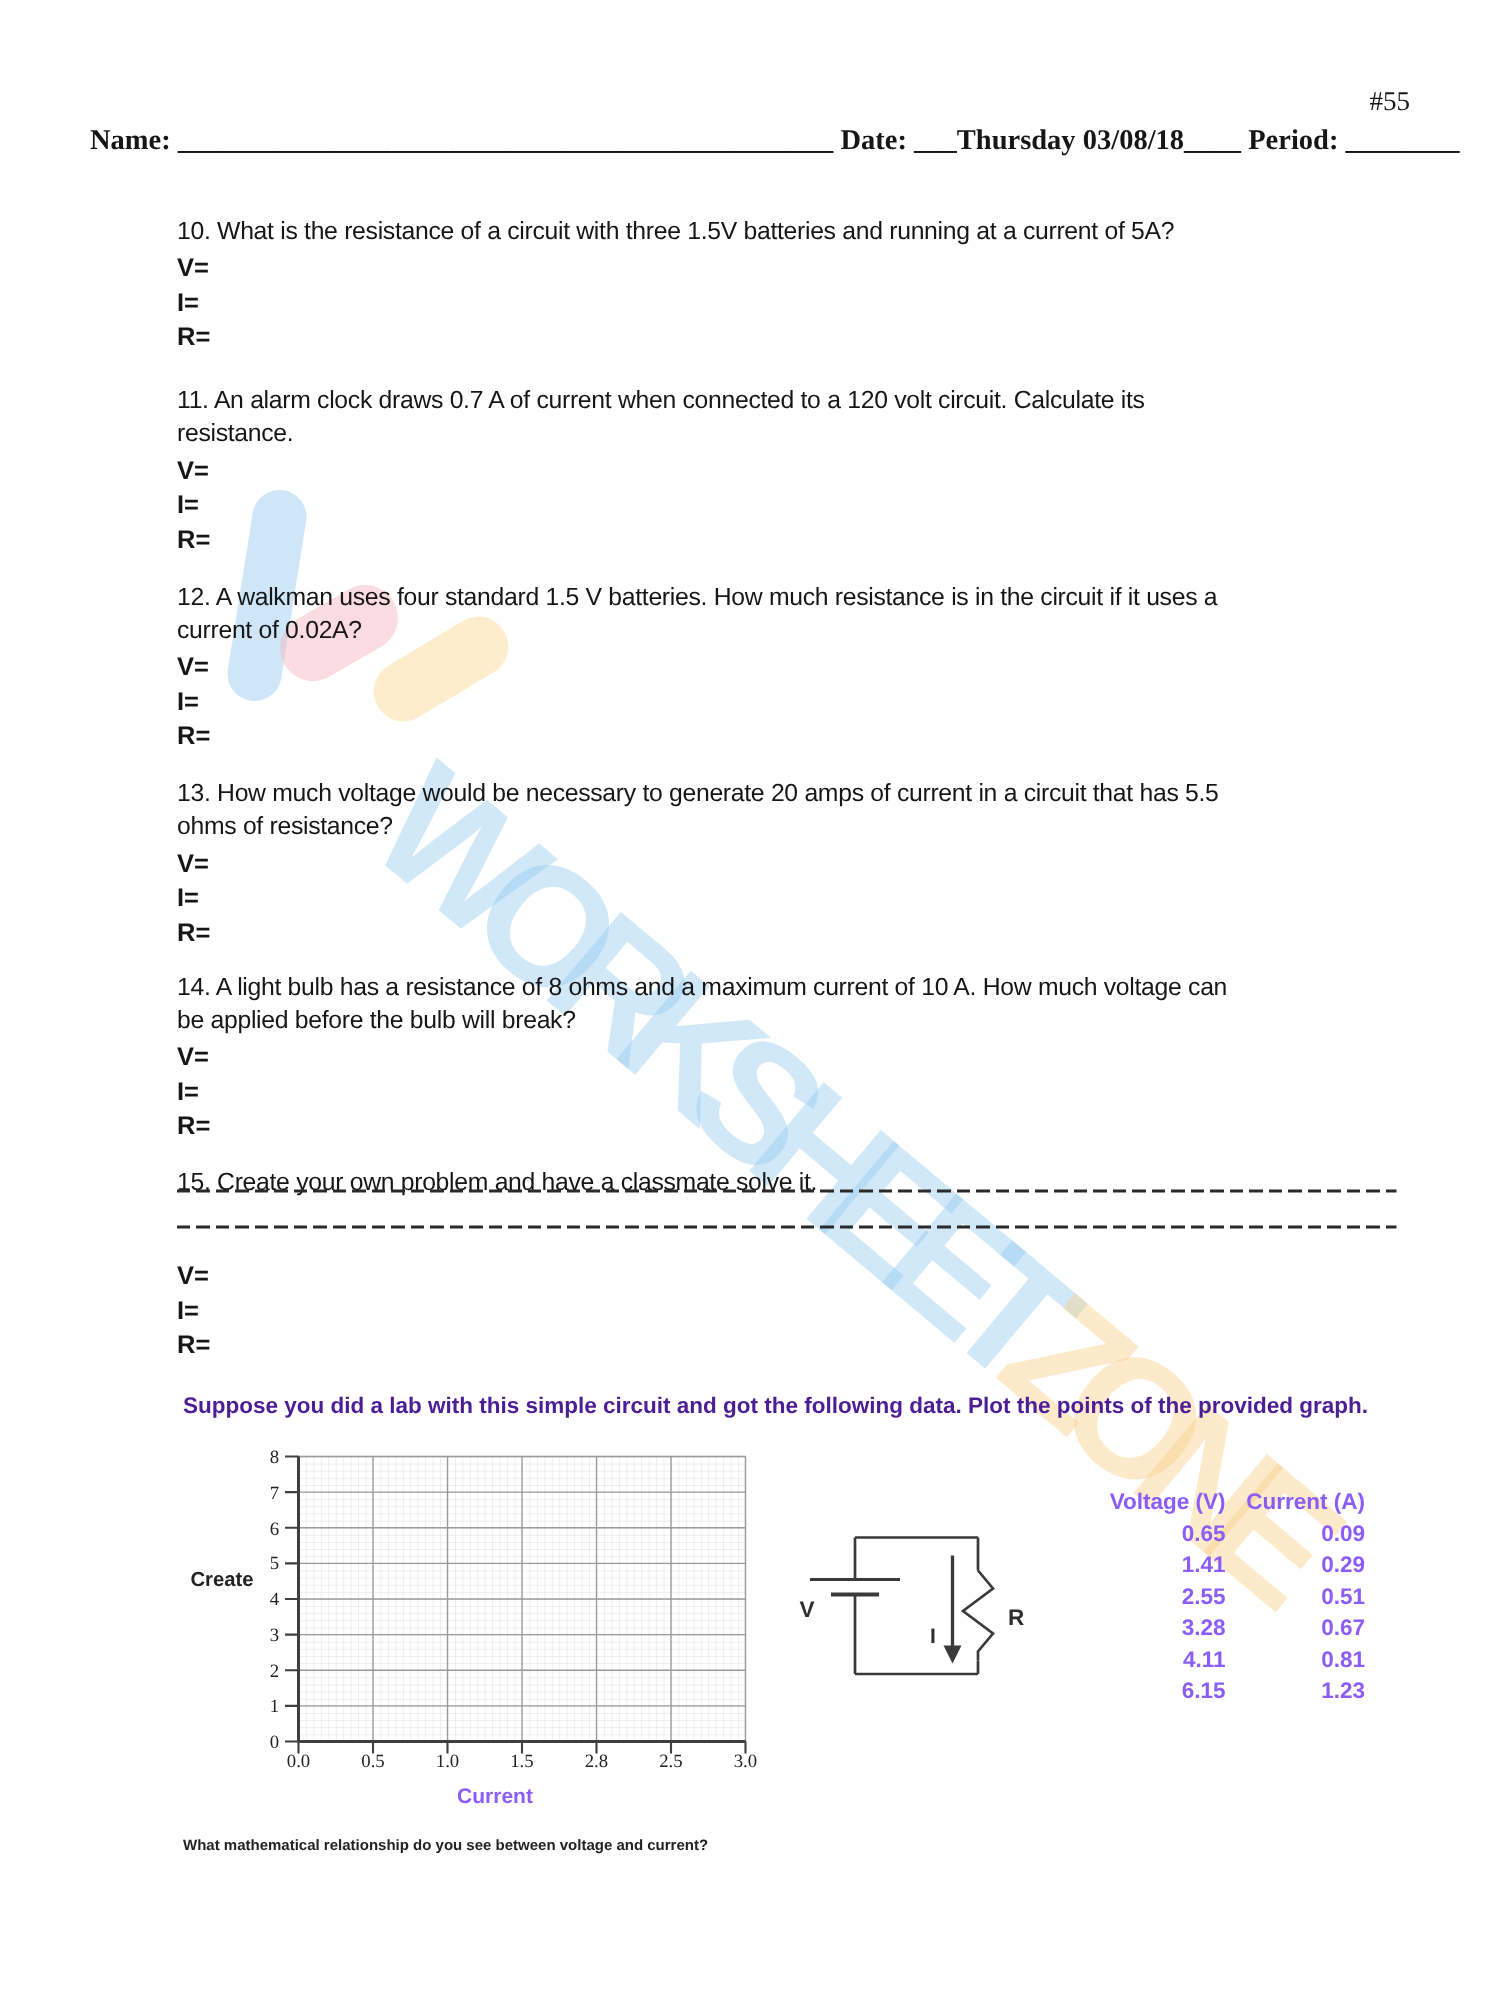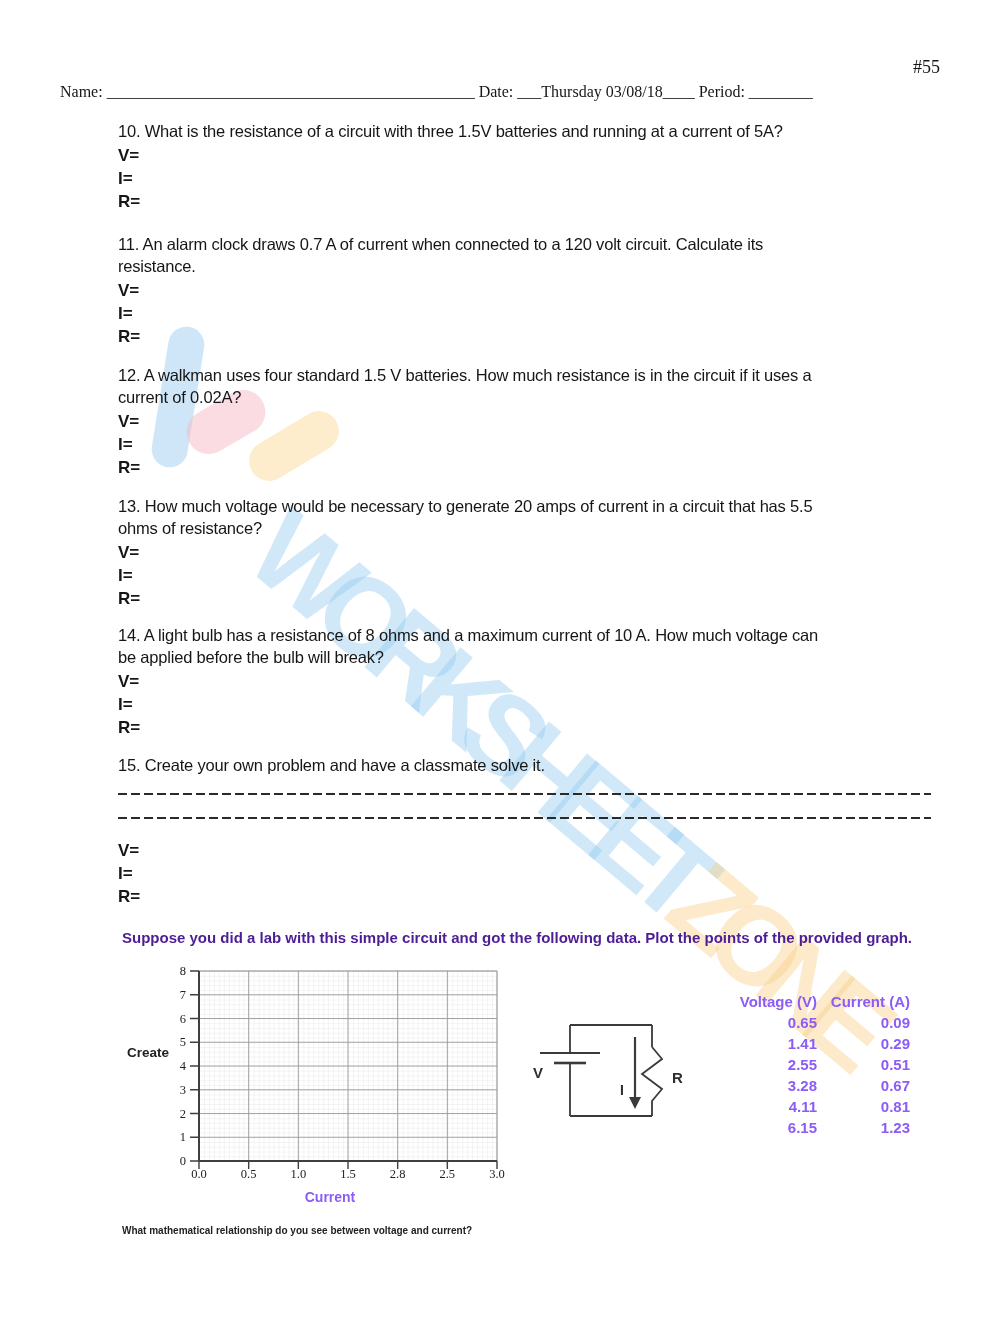--- a/index.html
+++ b/index.html
@@ -13,24 +13,24 @@
   .wm-s2{left:184px;top:400px;width:84px;height:44px;background:rgba(246,186,198,.50);transform:rotate(-30deg);}
   .wm-s3{left:245px;top:426px;width:98px;height:40px;background:rgba(250,216,146,.46);transform:rotate(-31deg);}
   .wm-text{left:302px;top:492px;transform:rotate(40deg);transform-origin:0 0;
            font-size:112px;font-weight:700;letter-spacing:-20px;white-space:nowrap;line-height:1;}
   .wm-blue{color:rgba(146,201,238,.42);}
   .wm-orange{color:rgba(247,206,130,.42);}
 
   
   .serif{font-family:"Liberation Serif",serif;}
   #sheet-number{position:absolute;top:57px;right:60px;font-size:18px;z-index:2;}
-  #header-line{position:absolute;left:60px;top:83px;width:900px;font-size:16px;white-space:nowrap;z-index:2;}
-
-  
-  .q{position:absolute;left:118px;width:832px;z-index:2;}
+  #header-line{position:absolute;left:60px;top:83px;width:900px;font-size:19px;white-space:nowrap;z-index:2;font-weight:bold;}
+
+  
+  .q{position:absolute;left:118px;width:832px;z-index:2;margin-top:23px;}
   .qtext{font-size:16.5px;line-height:22px;letter-spacing:-0.2px;white-space:pre-line;}
   .vir{margin-top:2px;}
   .vir div{font-weight:700;font-size:17px;line-height:23px;}
   .q10{top:120px;} .q11{top:233px;} .q12{top:364px;} .q13{top:495px;} .q14{top:624px;} .q15{top:754px;}
   .answer-line{position:absolute;left:118px;width:813px;height:2px;z-index:2;
                background:repeating-linear-gradient(90deg,#2a2a2a 0 9px,transparent 9px 13px);}
   #answer-line-1{top:793px;} #answer-line-2{top:817px;}
   #vir15{position:absolute;left:118px;top:839px;z-index:2;}
   #vir15 div{font-weight:700;font-size:17px;line-height:23px;}
   #solved-by{position:absolute;left:590px;top:884px;font-size:17px;z-index:2;white-space:nowrap;}

